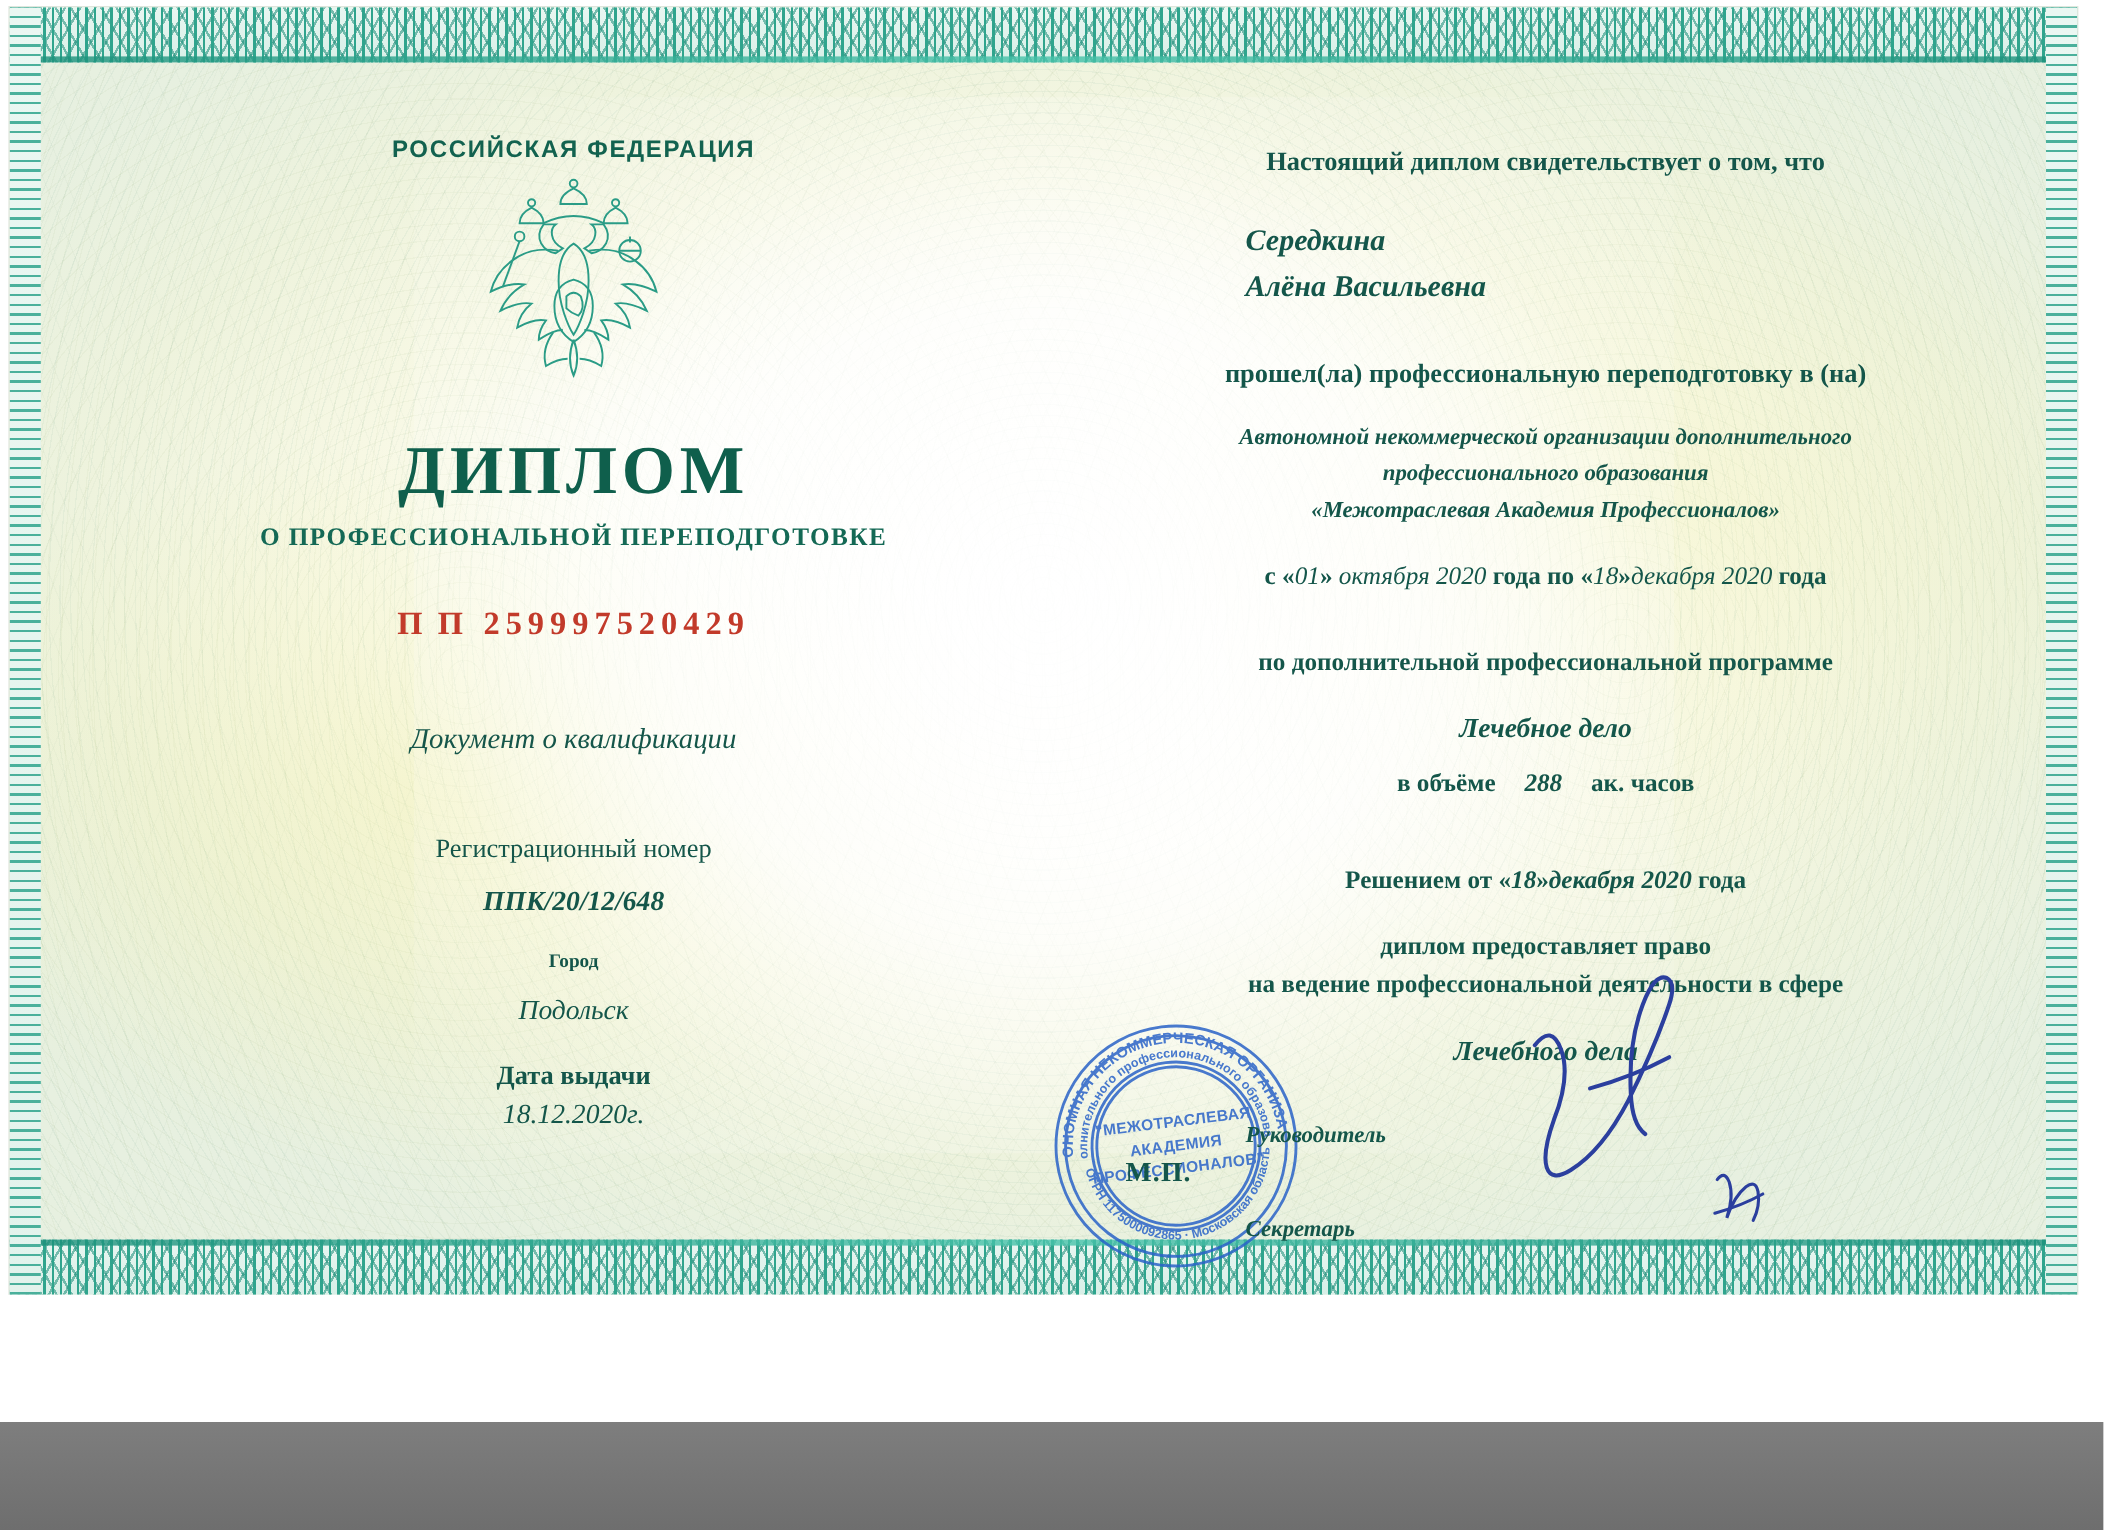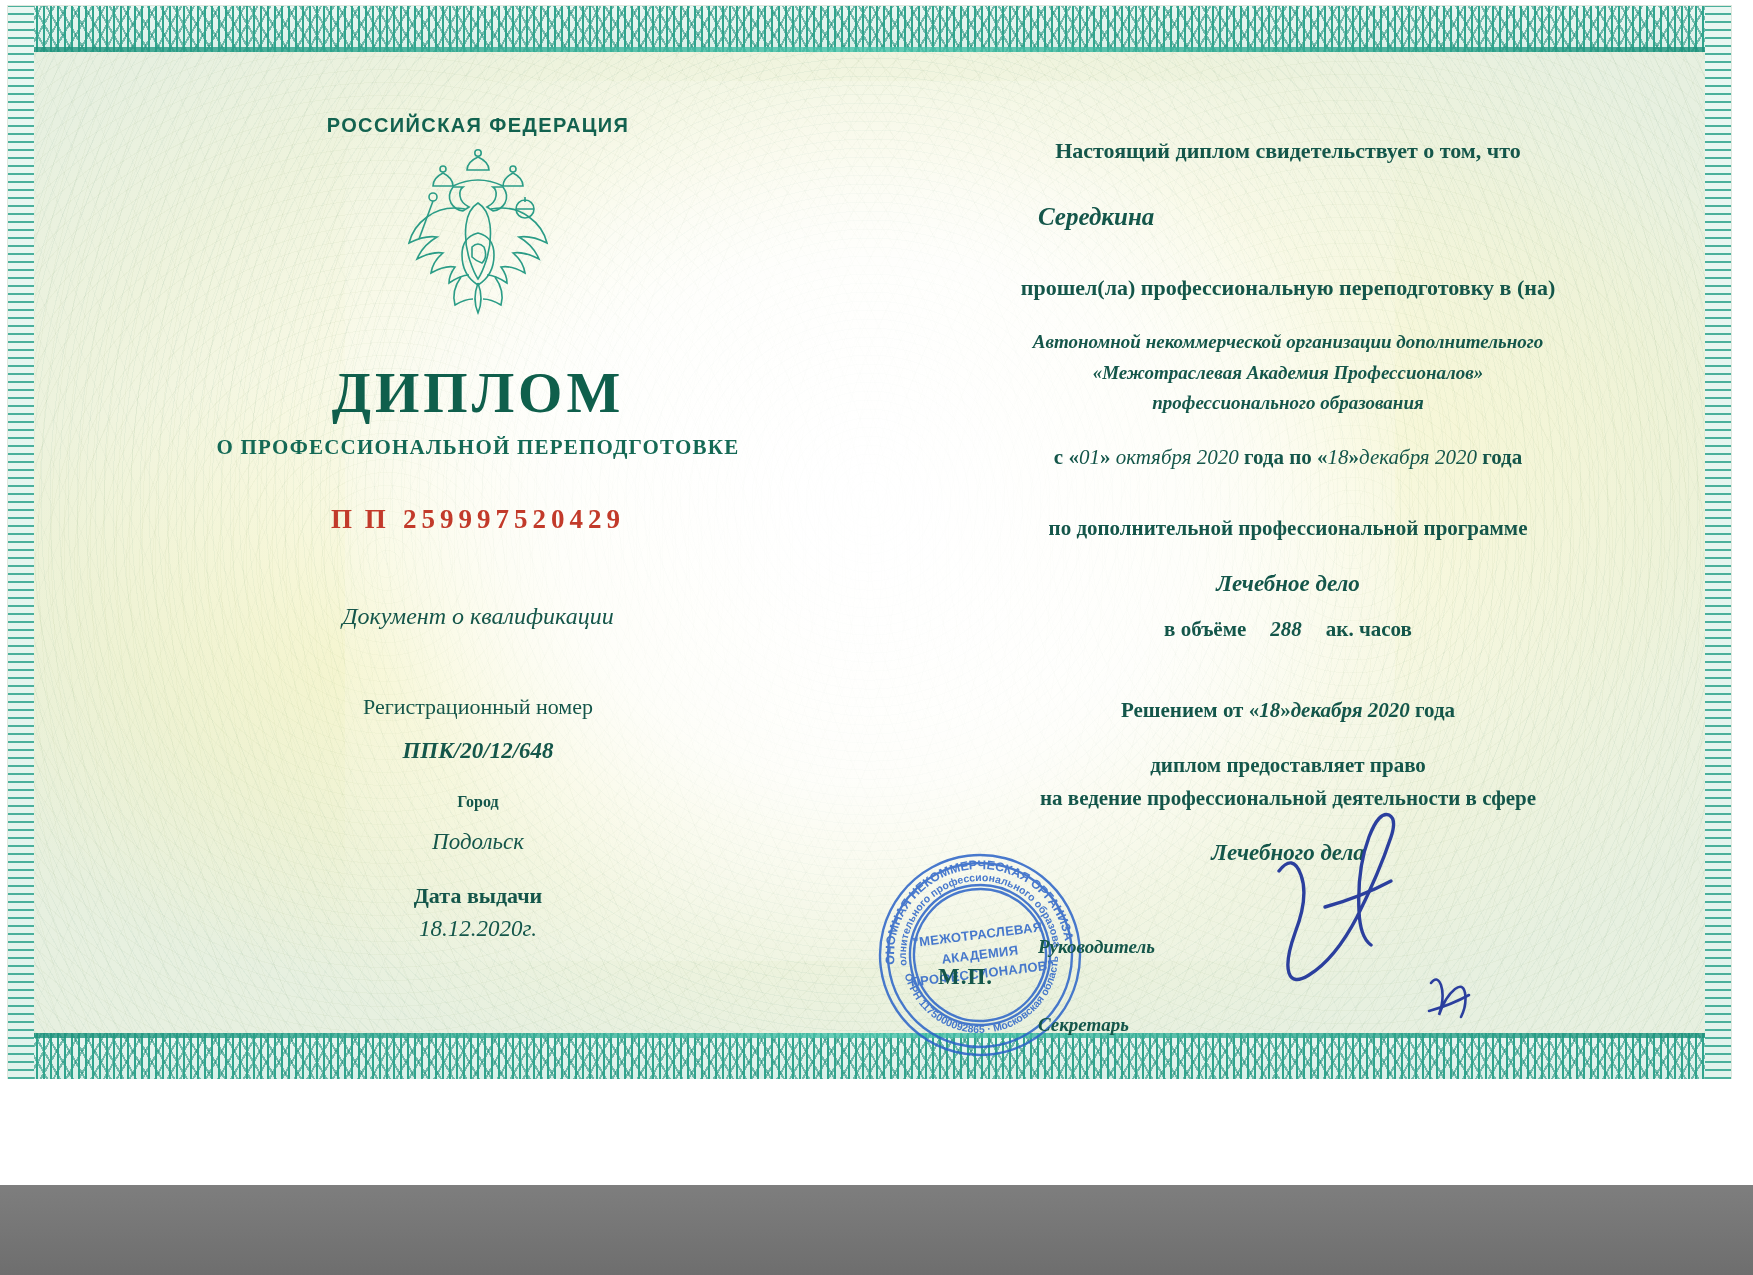--- a/index.html
+++ b/index.html
@@ -163,21 +163,21 @@
     position: absolute;
     left: 150px;
     top: 108px;
     width: 640px;
     text-align: center;
     color: #12624f;
   }
   .col-right {
     position: absolute;
     left: 880px;
-    top: 132px;
+    top: 116px;
     width: 800px;
     color: #12624f;
   }
 
   .rf-title {
     font-family: Liberation Sans, sans-serif;
     font-weight: bold;
     font-size: 20px;
     letter-spacing: 1.4px;
     color: #12624f;
@@ -501,28 +501,29 @@
       <div class="date-label">Дата выдачи</div>
       <div class="date-value">18.12.2020г.</div>
     </div>
 
     <div class="col-right">
 
       <div class="r-lead">Настоящий диплом свидетельствует о том, что</div>
 
       <div class="r-name">
         <div>Середкина</div>
+        <div>Алёна Васильевна</div>
       </div>
 
       <div class="r-passed">прошел(ла) профессиональную переподготовку в (на)</div>
 
       <div class="r-org">
         <div>Автономной некоммерческой организации дополнительного</div>
+        <div>профессионального образования</div>
         <div>«Межотраслевая Академия Профессионалов»</div>
-        <div>профессионального образования</div>
       </div>
 
       <div class="r-period">
         <span>с «</span><span class="fill">01</span><span>» </span><span class="fill">октября 2020</span><span> года по «</span><span class="fill">18</span><span>»</span><span class="fill">декабря 2020</span><span> года</span>
       </div>
 
       <div class="r-program-label">по дополнительной профессиональной программе</div>
       <div class="r-program">Лечебное дело</div>
 
       <div class="r-hours">

